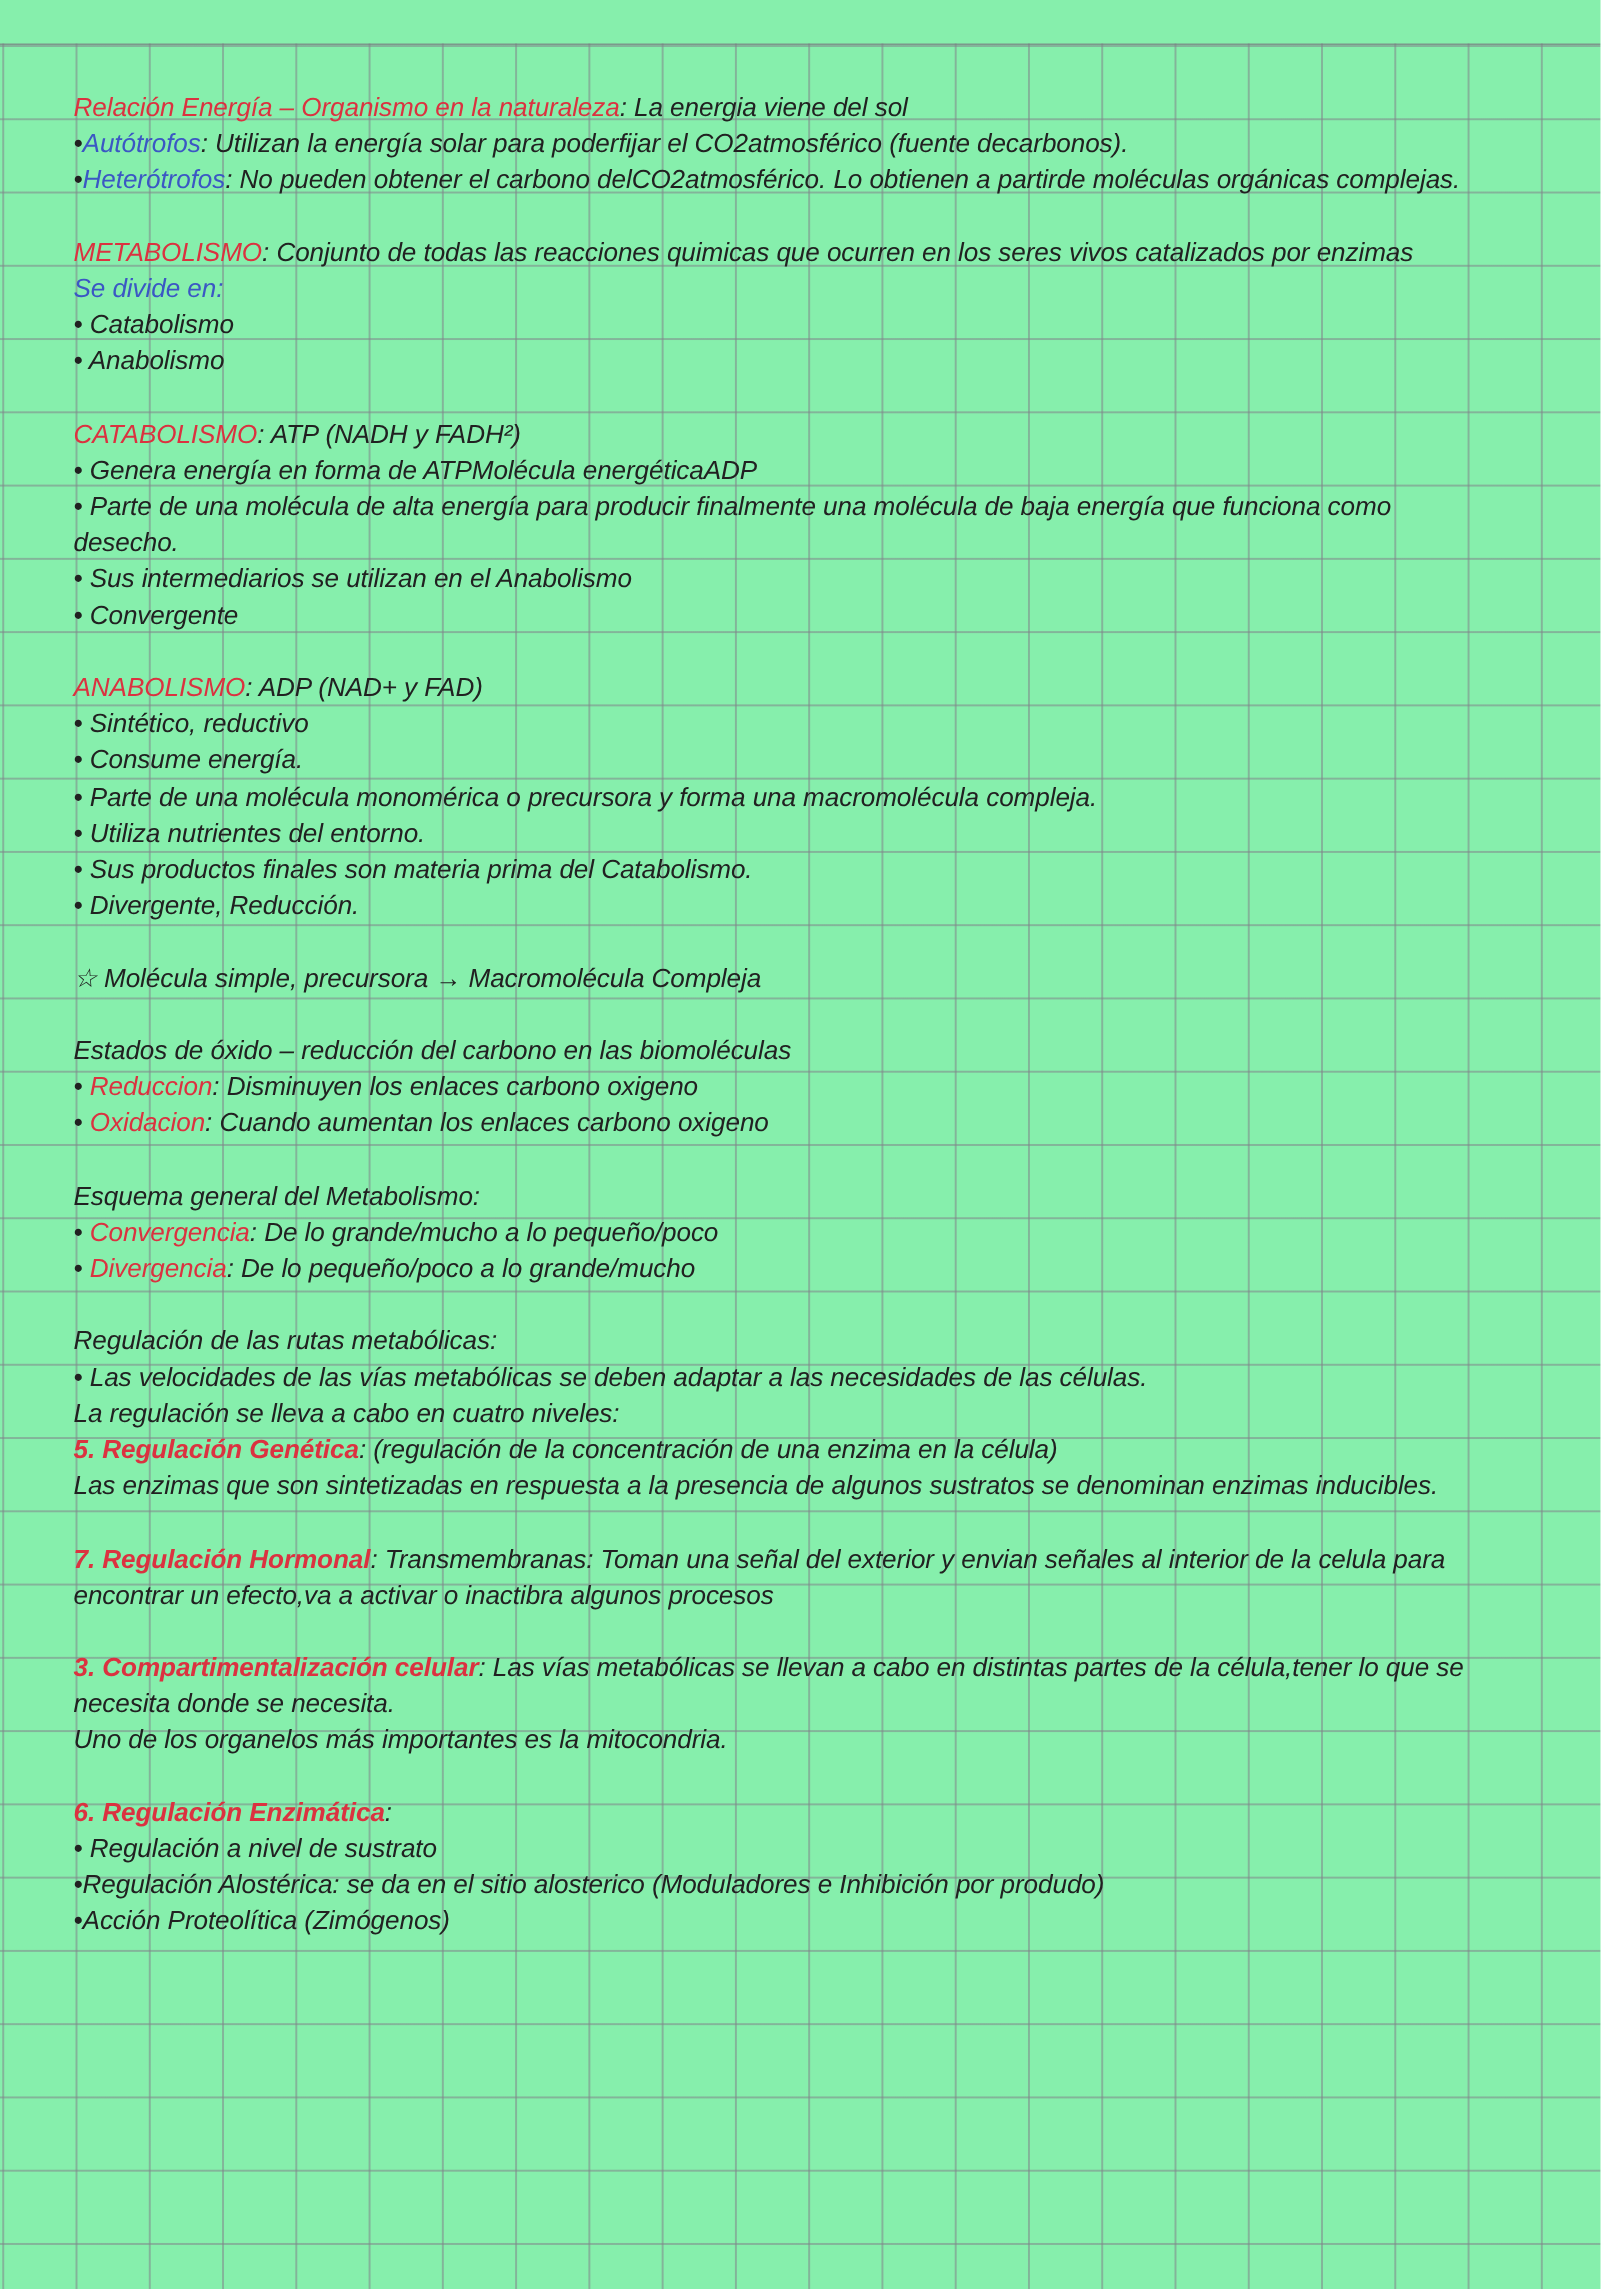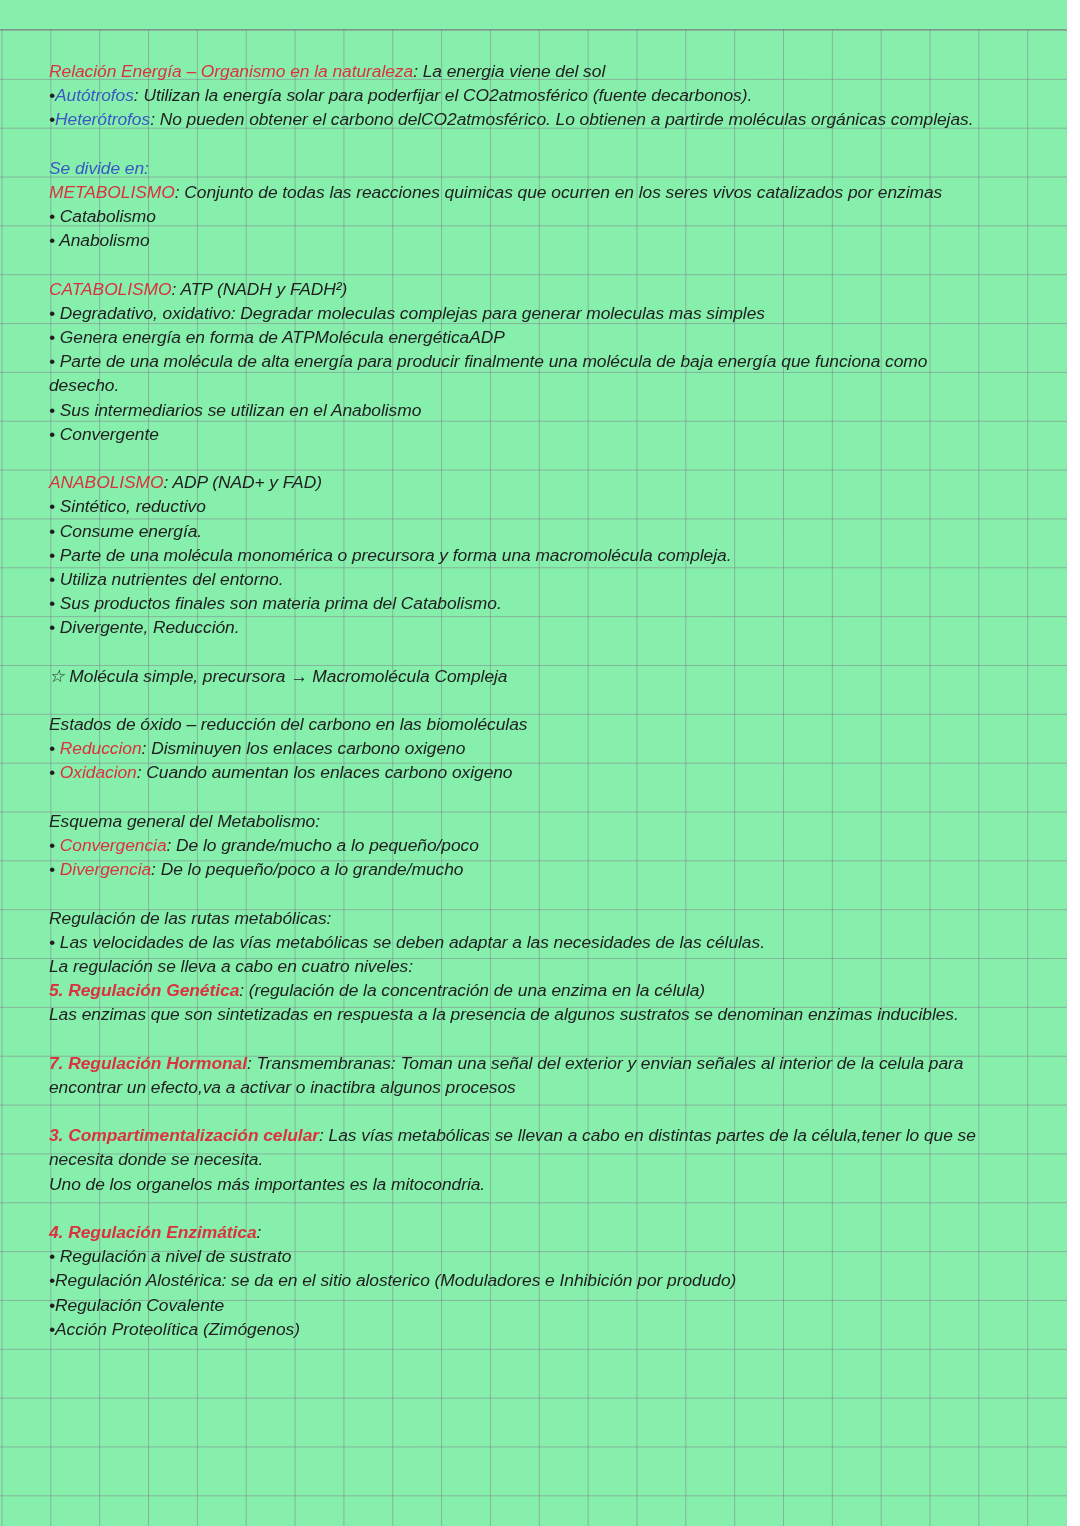--- a/index.html
+++ b/index.html
@@ -46,27 +46,26 @@
 </head>
 <body>
 
 <div class="page">
   <div class="grid"></div>
   <div class="content">
       <div class="line"><span class="c-red">Relación Energía – Organismo en la naturaleza</span><span>: La energia viene del sol</span></div>
       <div class="line"><span>•</span><span class="c-blue">Autótrofos</span><span>: Utilizan la energía solar para poderfijar el CO2atmosférico (fuente decarbonos).</span></div>
       <div class="line"><span>•</span><span class="c-blue">Heterótrofos</span><span>: No pueden obtener el carbono delCO2atmosférico. Lo obtienen a partirde moléculas orgánicas complejas.</span></div>
       <div class="line">&nbsp;</div>
+      <div class="line"><span class="c-red">METABOLISMO</span><span>: Conjunto de todas las reacciones quimicas que ocurren en los seres vivos catalizados por enzimas</span></div>
       <div class="line"><span class="c-blue">Se divide en:</span></div>
-      <div class="line"><span class="c-red">METABOLISMO</span><span>: Conjunto de todas las reacciones quimicas que ocurren en los seres vivos catalizados por enzimas</span></div>
       <div class="line"><span>• Catabolismo</span></div>
       <div class="line"><span>• Anabolismo</span></div>
       <div class="line">&nbsp;</div>
       <div class="line"><span class="c-red">CATABOLISMO</span><span>: ATP (NADH y FADH²)</span></div>
-      <div class="line"><span>• Degradativo, oxidativo: Degradar moleculas complejas para generar moleculas mas simples</span></div>
       <div class="line"><span>• Genera energía en forma de ATPMolécula energéticaADP</span></div>
       <div class="line"><span>• Parte de una molécula de alta energía para producir finalmente una molécula de baja energía que funciona como</span></div>
       <div class="line"><span>desecho.</span></div>
       <div class="line"><span>• Sus intermediarios se utilizan en el Anabolismo</span></div>
       <div class="line"><span>• Convergente</span></div>
       <div class="line">&nbsp;</div>
       <div class="line"><span class="c-red">ANABOLISMO</span><span>: ADP (NAD+ y FAD)</span></div>
       <div class="line"><span>• Sintético, reductivo</span></div>
       <div class="line"><span>• Consume energía.</span></div>
       <div class="line"><span>• Parte de una molécula monomérica o precursora y forma una macromolécula compleja.</span></div>
@@ -90,19 +89,18 @@
       <div class="line"><span class="c-red seg-bold">5. Regulación Genética</span><span>: (regulación de la concentración de una enzima en la célula)</span></div>
       <div class="line"><span>Las enzimas que son sintetizadas en respuesta a la presencia de algunos sustratos se denominan enzimas inducibles.</span></div>
       <div class="line">&nbsp;</div>
       <div class="line"><span class="c-red seg-bold">7. Regulación Hormonal</span><span>: Transmembranas: Toman una señal del exterior y envian señales al interior de la celula para</span></div>
       <div class="line"><span>encontrar un efecto,va a activar o inactibra algunos procesos</span></div>
       <div class="line">&nbsp;</div>
       <div class="line"><span class="c-red seg-bold">3. Compartimentalización celular</span><span>: Las vías metabólicas se llevan a cabo en distintas partes de la célula,tener lo que se</span></div>
       <div class="line"><span>necesita donde se necesita.</span></div>
       <div class="line"><span>Uno de los organelos más importantes es la mitocondria.</span></div>
       <div class="line">&nbsp;</div>
-      <div class="line"><span class="c-red seg-bold">4. Regulación Enzimática</span><span>:</span></div>
+      <div class="line"><span class="c-red seg-bold">6. Regulación Enzimática</span><span>:</span></div>
       <div class="line"><span>• Regulación a nivel de sustrato</span></div>
       <div class="line"><span>•Regulación Alostérica: se da en el sitio alosterico (Moduladores e Inhibición por produdo)</span></div>
-      <div class="line"><span>•Regulación Covalente</span></div>
       <div class="line"><span>•Acción Proteolítica (Zimógenos)</span></div>
     </div>
 </div>
 
 </body></html>

